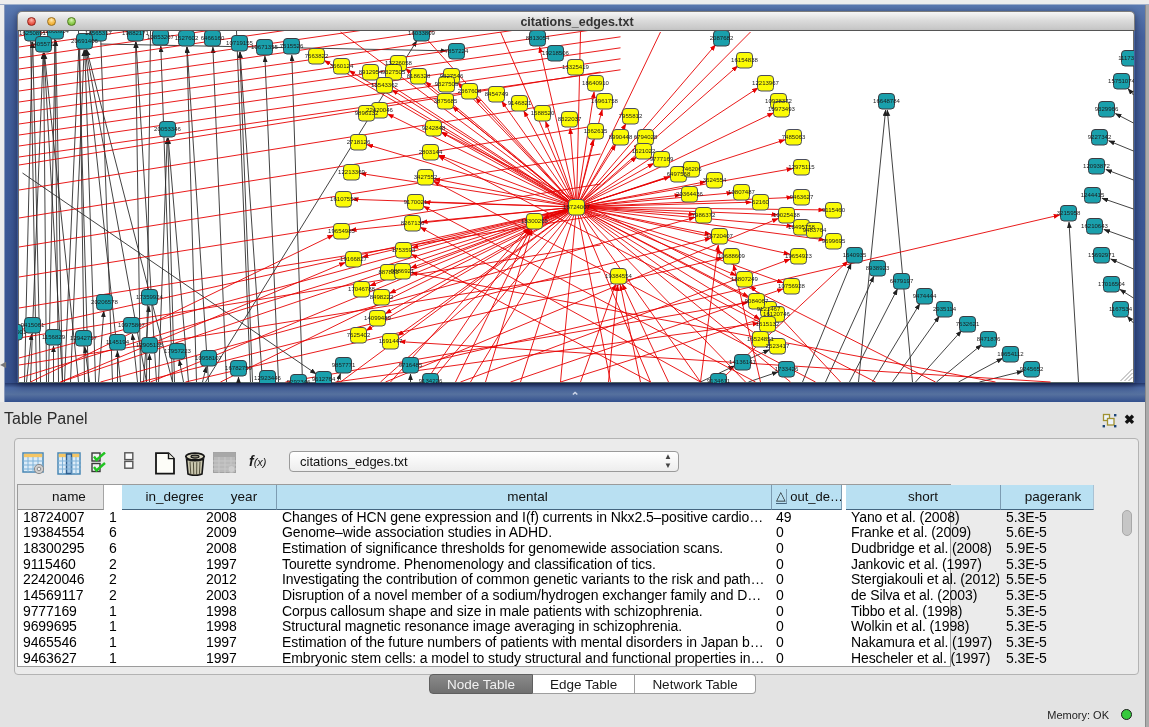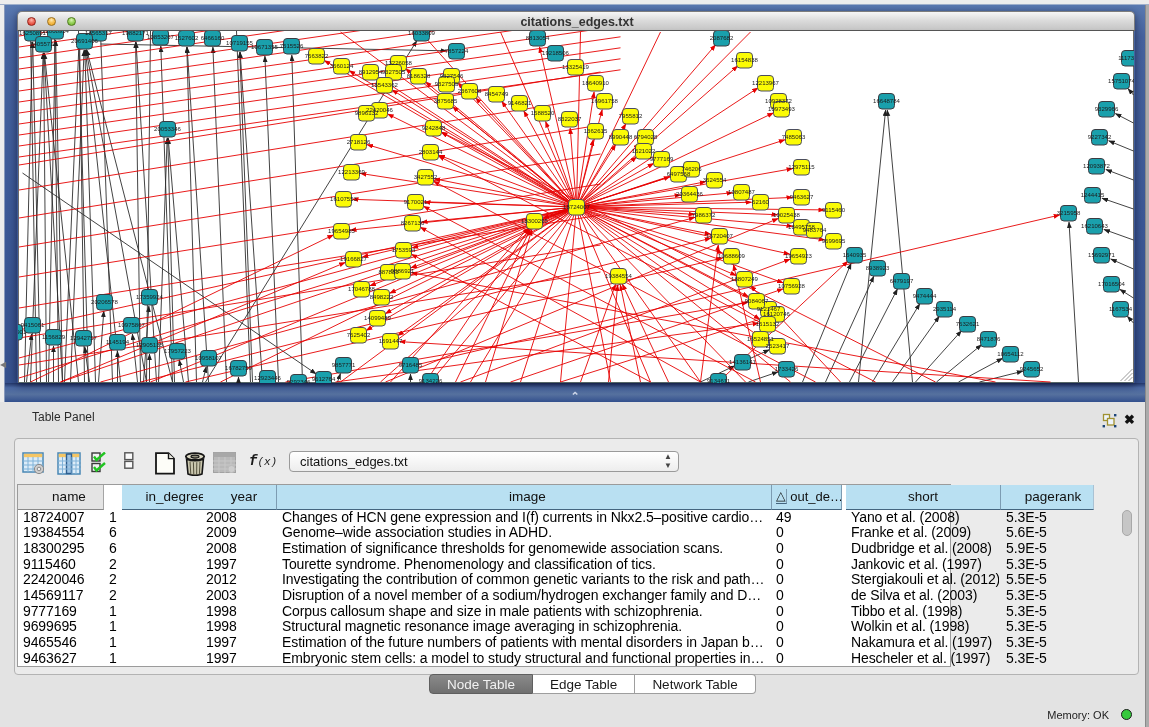--- a/index.html
+++ b/index.html
@@ -12,21 +12,21 @@
 #titlebar{position:absolute;left:0;top:0;width:1118px;height:20px;border-radius:5px 5px 0 0;background:linear-gradient(#f6f6f6,#dcdcdc 45%,#c9c9c9 90%,#c2c2c2);border:1px solid #7d7d7d;border-bottom:1px solid #555}
 #title{position:absolute;left:0;top:3px;width:1118px;text-align:center;font-size:12.5px;color:#333;font-weight:bold}
 .tl{position:absolute;top:6px;width:9px;height:9px;border-radius:50%}
 #tlr{left:10px;background:radial-gradient(circle at 50% 30%,#ffb3ab,#ee6e5f 45%,#d9271c);border:1px solid #94231b}
 #tly{left:29.5px;background:radial-gradient(circle at 50% 30%,#ffe9b3,#f6bf52 45%,#e9a11d);border:1px solid #9a6f1e}
 #tlg{left:50px;background:radial-gradient(circle at 50% 30%,#d8f3b2,#9ad45e 45%,#67ad24);border:1px solid #4f7b1f}
 #canvas{position:absolute;left:17.5px;top:31px;width:1116.5px;height:352px;background:#fff;border-left:1px solid #6b6b6b;border-right:1px solid #6b6b6b;border-bottom:1px solid #566}
 #lcollapse{position:absolute;left:0px;top:360px;width:5px;height:10px;color:#777;font-size:8px;line-height:10px}
 #divider{position:absolute;left:568px;top:392px;width:14px;height:9px;color:#cdd6e8;font-size:11px;font-weight:bold;text-align:center;line-height:9px}
 #panel{position:absolute;left:0;top:402px;width:1146px;height:325px;background:#e3e3e3}
-#paneltitle{position:absolute;left:32px;top:8px;font-size:12px;color:#2b2b2b}
+#paneltitle{position:absolute;left:4px;top:8px;font-size:16px;color:#2b2b2b}
 #floatico{position:absolute;left:1102px;top:11px;width:15px;height:15px}
 #closeico{position:absolute;left:1124px;top:10px;font-size:13px;font-weight:bold;color:#111}
 #container{position:absolute;left:14px;top:36px;width:1125px;height:237px;background:#ebebeb;border:1px solid #b3b3b3;border-radius:4px}
 .tbico{position:absolute;top:13px}
 #combo{position:absolute;left:274px;top:12px;width:390px;height:21px;background:linear-gradient(#ffffff,#ededed);border:1px solid #9a9a9a;border-radius:4px;font-size:13px;color:#111;line-height:19px;padding-left:10px}
 #combo .ud{position:absolute;right:6px;top:0px;font-size:8px;color:#444;line-height:9px;text-align:center}
 #tablewrap{position:absolute;left:2px;top:45px;width:934px;height:183px;background:#fff;border:1px solid #9b9b9b}
 #thead{position:absolute;left:0;top:0;width:1117px;height:24.5px;font-size:13.5px;color:#111}
 #thead span{position:absolute;top:0;height:24.5px;line-height:24px;text-align:center;white-space:nowrap;overflow:hidden;background:#b9e0f2;border-right:1px solid #7d9cb2;border-bottom:1px solid #44657f}
 #thead .h0{left:0;width:86px;background:#e4e4e4;border-right:1px solid #a5a5a5;border-bottom:1px solid #8a8a8a;padding-left:17px}
@@ -647,29 +647,29 @@
  <g stroke="#c8c8c8" stroke-width="1">
             <line x1="0" y1="9" x2="23" y2="9"></line>
             <line x1="0" y1="13" x2="23" y2="13"></line>
             <line x1="0" y1="17" x2="23" y2="17"></line>
             <line x1="6" y1="5" x2="6" y2="21"></line>
             <line x1="12" y1="5" x2="12" y2="21"></line>
             <line x1="18" y1="5" x2="18" y2="21"></line>
           </g>
  <circle cx="18.5" cy="17" r="3.6" fill="#cdcdcd" stroke="#bbb"></circle>
 </svg>
-<div class="tbico" style="left:234px;top:14px;font-size:14px;font-style:italic;font-family:Liberation Mono, monospace;color:#1a1a1a"><b>f</b><span style="font-size:11px">(x)</span></div>
+<div class="tbico" style="left:234px;top:14px;font-size:14px;font-style:italic;font-family:Liberation Sans, sans-serif;color:#1a1a1a"><b>f</b><span style="font-size:11px">(x)</span></div>
 
       <div id="combo">citations_edges.txt<span class="ud">▲<br>▼</span></div>
       <div id="tablewrap">
         <div id="thead">
           <span class="h0">name</span>
             <span class="h1">in_degree</span>
             <span class="h2">year</span>
-          <span class="h3">image</span>
+          <span class="h3">mental</span>
             <span class="h4"><span style="font-size:12.5px;position:relative;top:-1px">△</span> out_de…</span>
             <span class="h5">short</span>
           <span class="h6">pagerank</span>
         </div>
         <div id="tbody">
 <div class="tr">
               <span class="c0">18724007</span>
               <span class="c1">1</span>
               <span class="c2">2008</span>
               <span class="c3">Changes of HCN gene expression and I(f) currents in Nkx2.5–positive cardio…</span>

